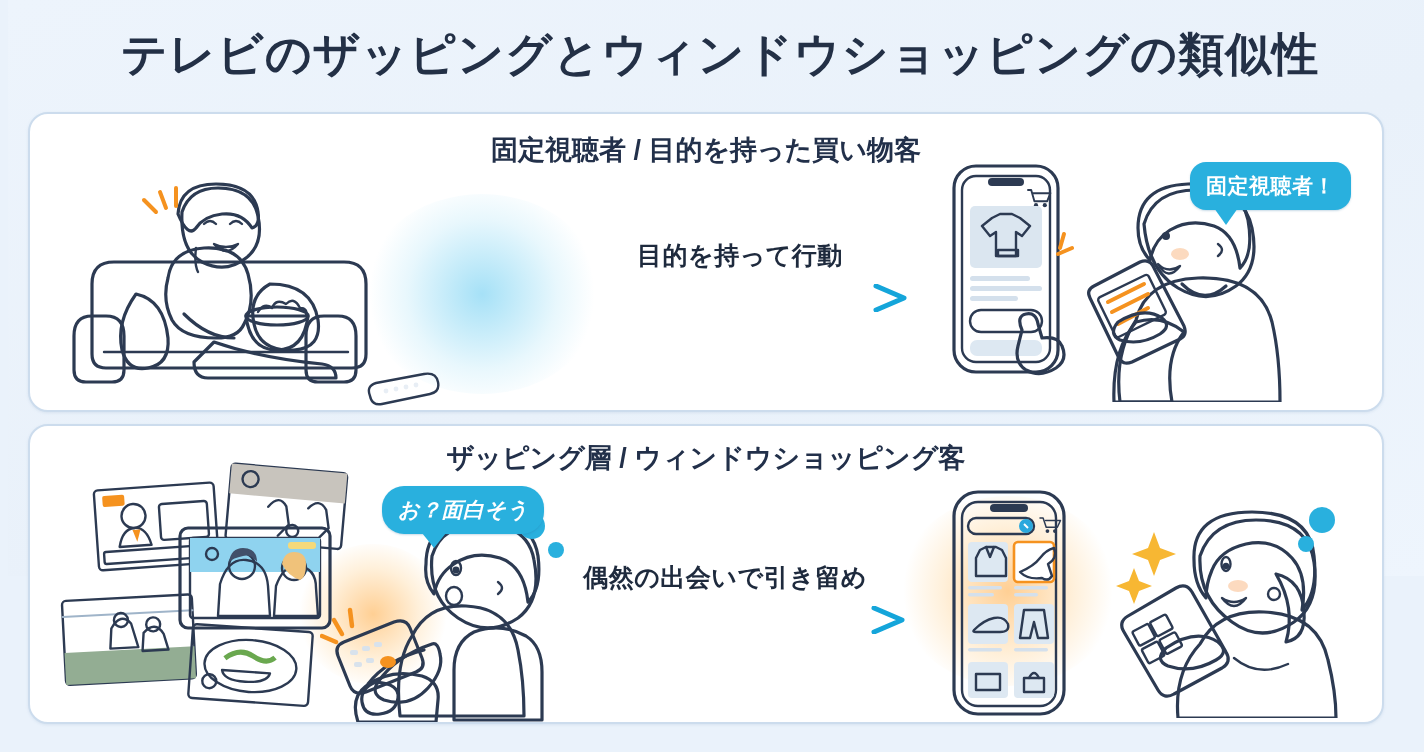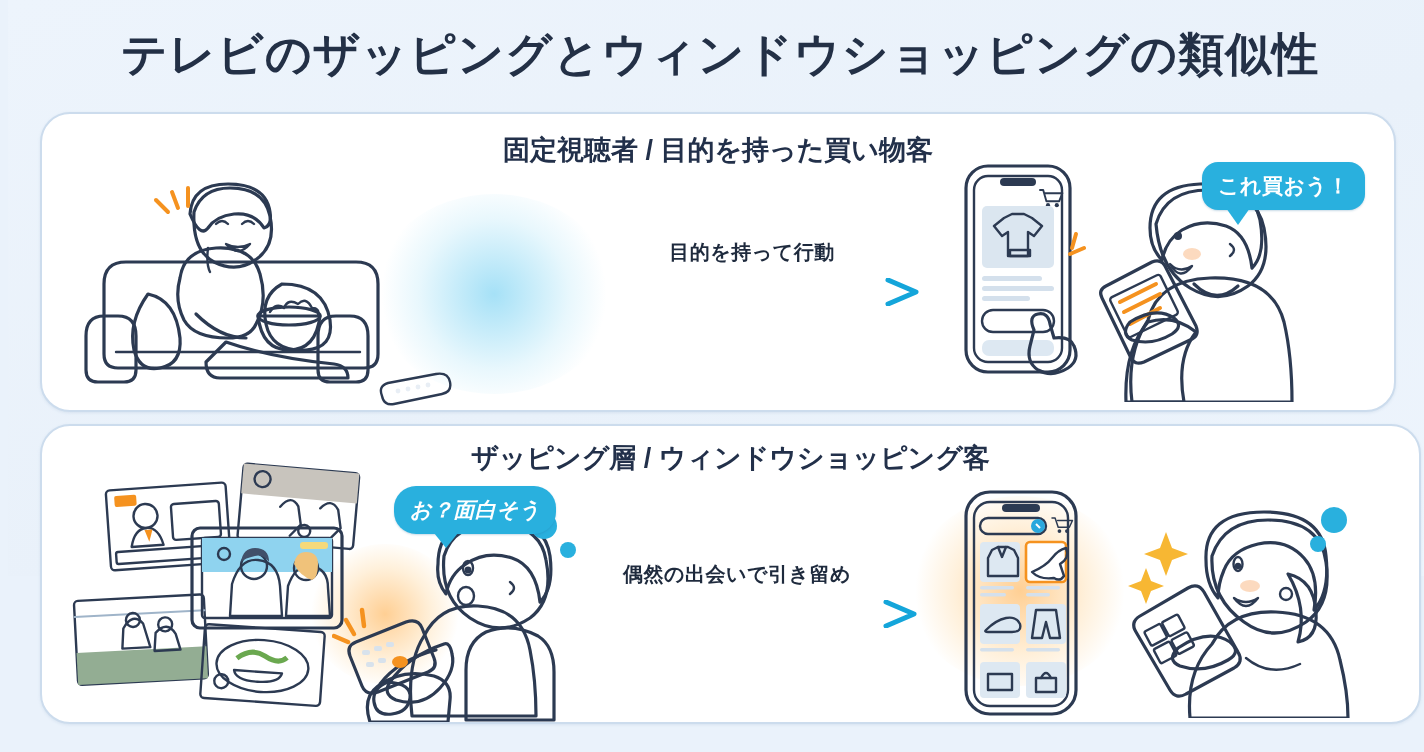--- a/index.html
+++ b/index.html
@@ -14,27 +14,27 @@
 
   
   .title{
     position:absolute;left:0;top:26px;width:1424px;text-align:center;
     font-size:46px;font-weight:700;color:#233046;letter-spacing:1px;
     line-height:56px;white-space:nowrap;
   }
 
   
   .card{
-    position:absolute;left:32px;width:1352px;
-    background:#ffffff;border:2px solid #ccdced;border-radius:30px;
+    position:absolute;left:20px;width:1352px;
+    background:#ffffff;border:2px solid #ccdced;border-radius:20px;
     box-shadow:0 1px 3px rgba(130,160,195,.18);
     overflow:hidden;
   }
   #card1{top:112px;height:296px;}
-  #card2{top:424px;height:296px;padding-left:25px;}
+  #card2{top:424px;height:296px;}
 
   .card-title{
     position:absolute;left:0;width:100%;text-align:center;
     font-size:27px;font-weight:700;color:#22304a;white-space:nowrap;
     top:18px;z-index:9;
   }
   #card2 .card-title{top:14px;}
 
   
   .bubble{
@@ -55,21 +55,21 @@
   .b-bl{left:352px;top:60px;border-radius:22px;font-style:italic;}
   .b-bl:after{left:40px;bottom:-14px;border-top-width:15px;}
   .b-br{left:1074px;top:42px;border-radius:22px;}
   .b-br:after{left:110px;bottom:-14px;border-top-width:15px;}
 
   
   .arrow-wrap{position:absolute;z-index:14;}
   #arrow1{left:530px;top:125px;width:360px;}
   #arrow2{left:500px;top:135px;width:390px;}
   .arrow-label{
-    font-size:20px;font-weight:700;color:#1e2a3d;text-align:center;
+    font-size:25px;font-weight:700;color:#1e2a3d;text-align:center;
     white-space:nowrap;margin-bottom:12px;letter-spacing:.5px;
   }
 
   
   .illu{position:absolute;z-index:6;}
   .ink{fill:none;stroke:#2c3a52;stroke-width:3.2;stroke-linecap:round;stroke-linejoin:round;}
   .ink2{fill:none;stroke:#2c3a52;stroke-width:2.4;stroke-linecap:round;stroke-linejoin:round;}
   .thin{fill:none;stroke:#9fb4c9;stroke-width:2;stroke-linecap:round;}
 
   .glow-blue{
@@ -218,21 +218,21 @@
         <g transform="translate(6,104)">
           <path d="M10 22 q-4-8 4-12 l46-24 q10-4 14 6 l30 58 q4 10-6 14 l-46 22 q-10 4-14-6 z" fill="#e9f0f6" class="ink"></path>
           <rect x="24" y="8" width="56" height="44" rx="3" transform="rotate(-26 52 30)" fill="#ffffff" class="ink2"></rect>
           <path d="M28 26 l36-18 M32 36 l36-18 M38 48 l30-16" stroke="#f5921f" stroke-width="4" stroke-linecap="round"></path>
         </g>
 
         <path d="M44 150 q26-16 44-4 q10 8-2 16 q-20 12-40 6 q-12-6-2-18 z" fill="#ffffff" class="ink"></path>
       </svg>
     </div>
 
-    <div class="bubble b-tr">これ買おう！</div>
+    <div class="bubble b-tr">固定視聴者！</div>
   </div>
 
   <div class="card" id="card2">
 
     <div class="card-title">ザッピング層 / ウィンドウショッピング客</div>
 
     <div class="illu" style="left:22px;top:36px;">
       <svg width="300" height="250" viewBox="0 0 300 250">
 
         <g transform="rotate(-4 110 60)">

